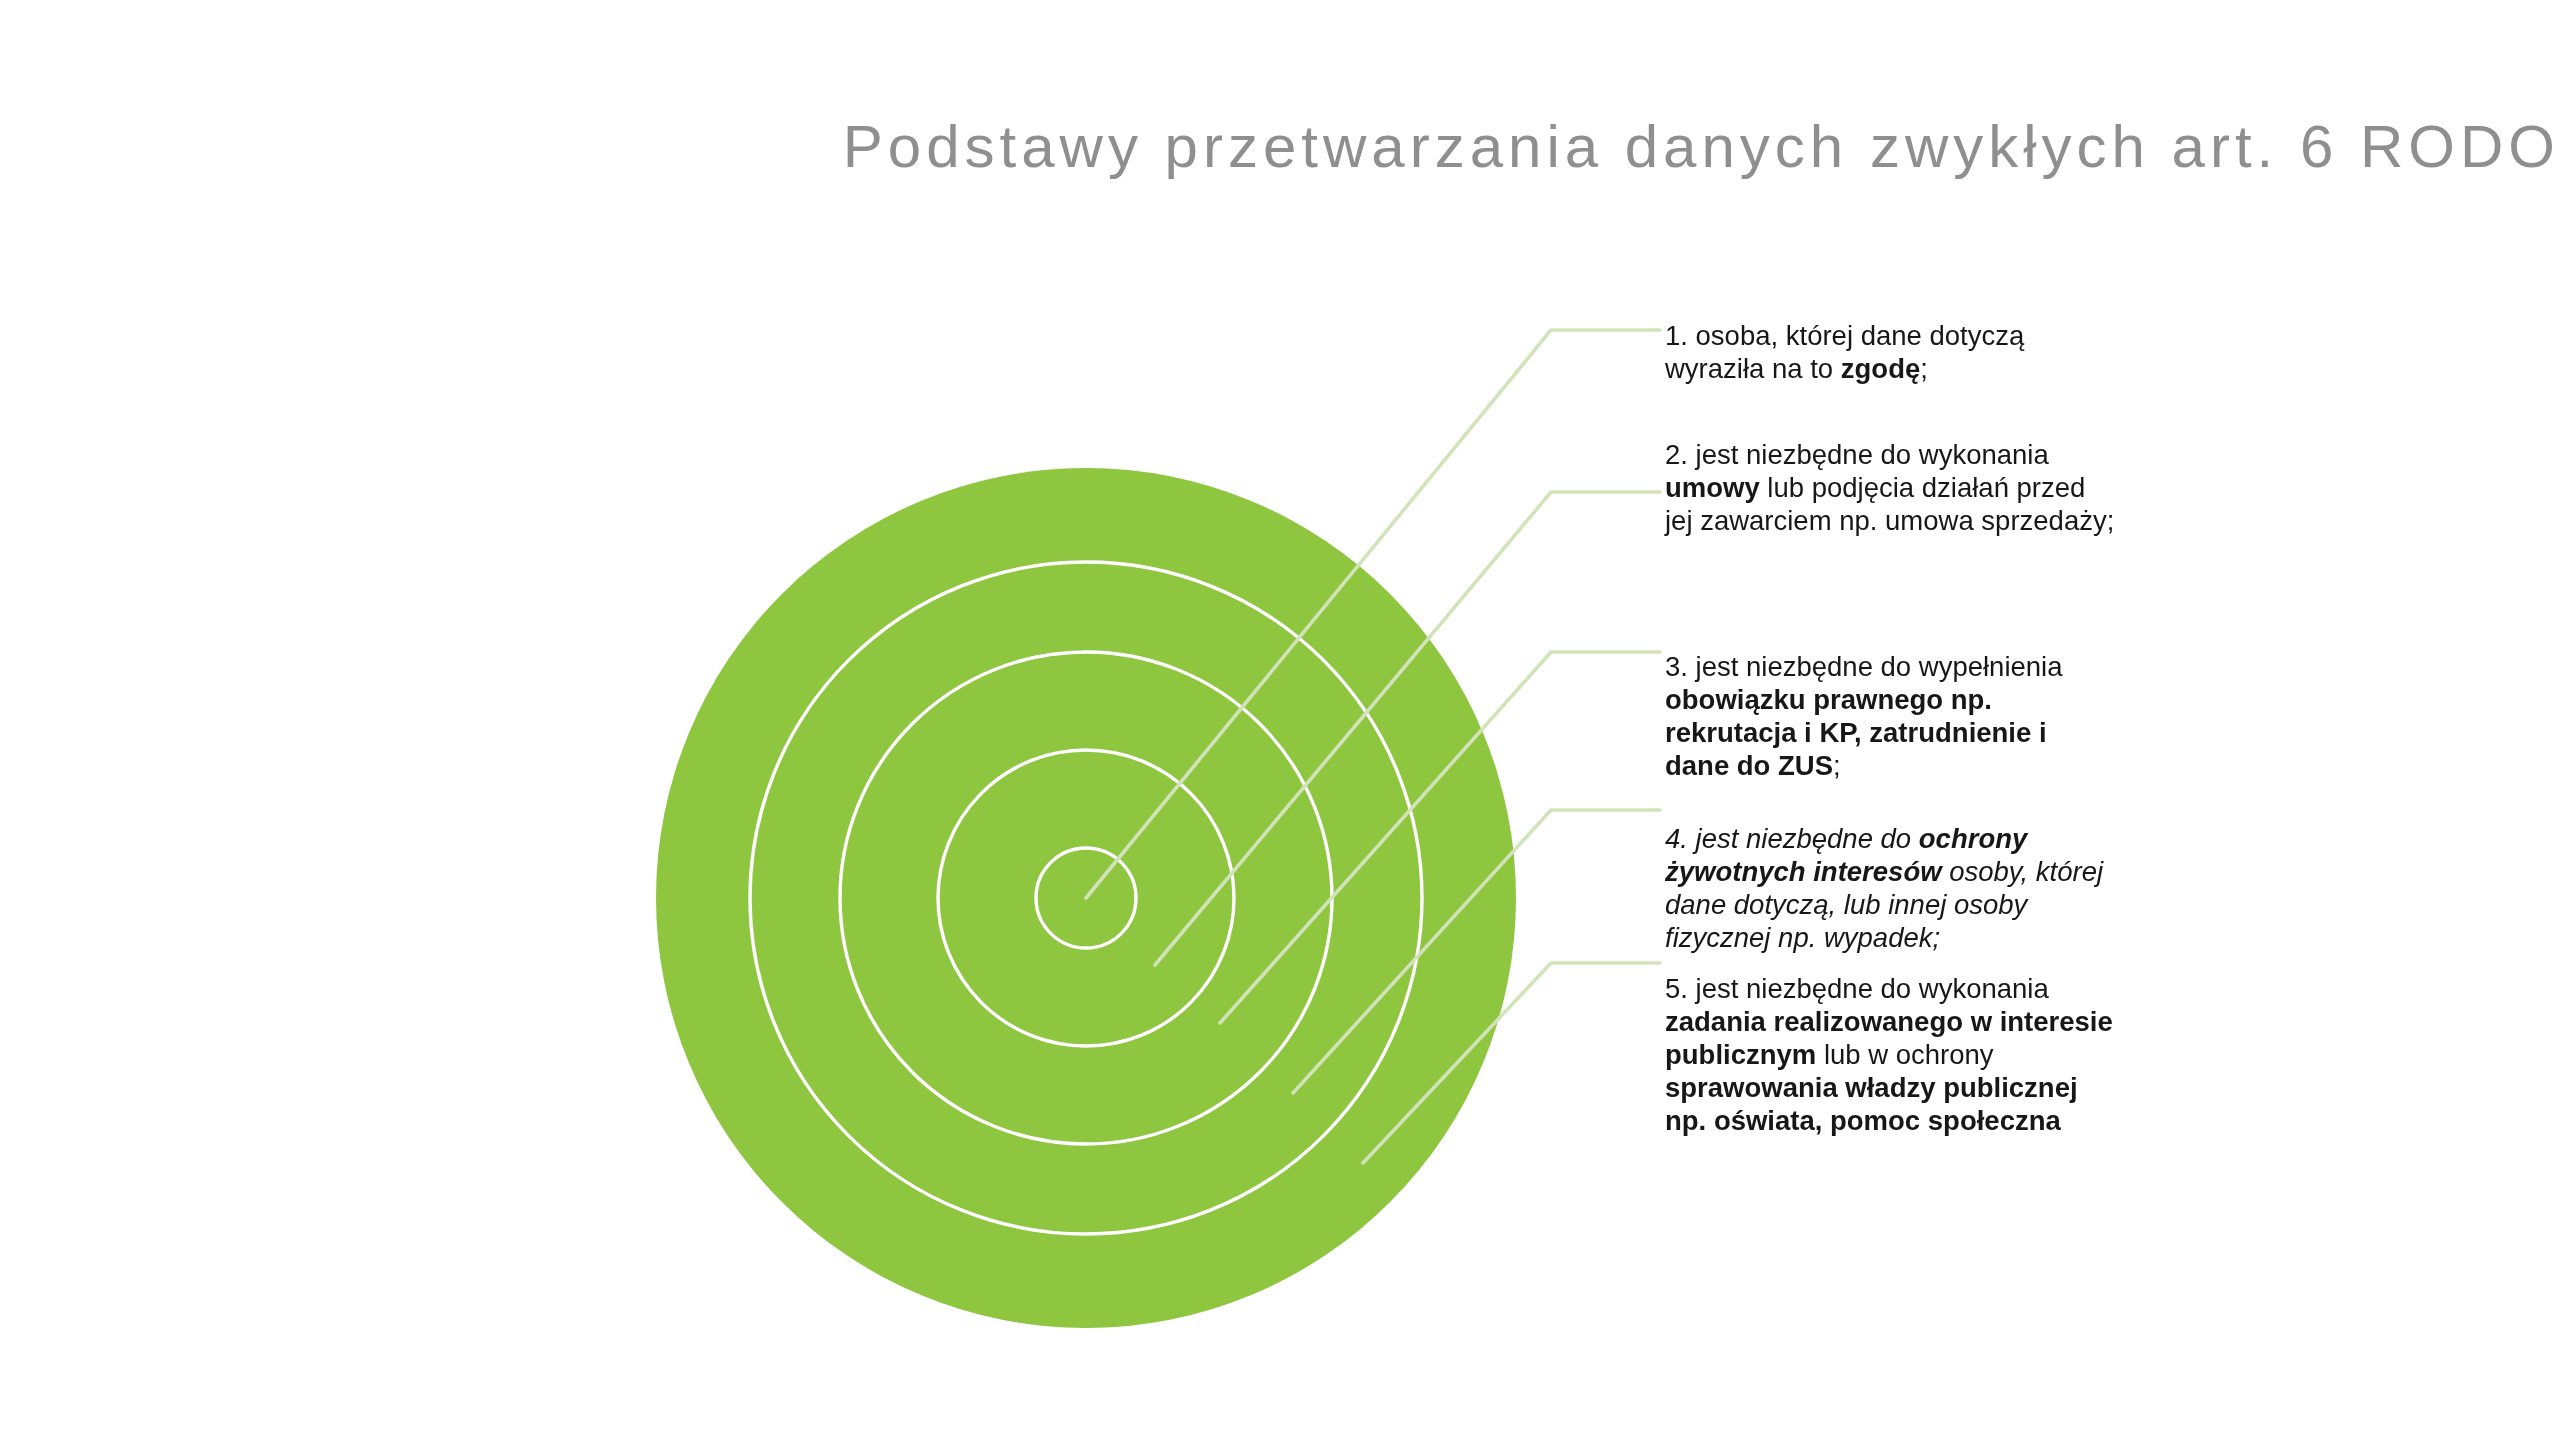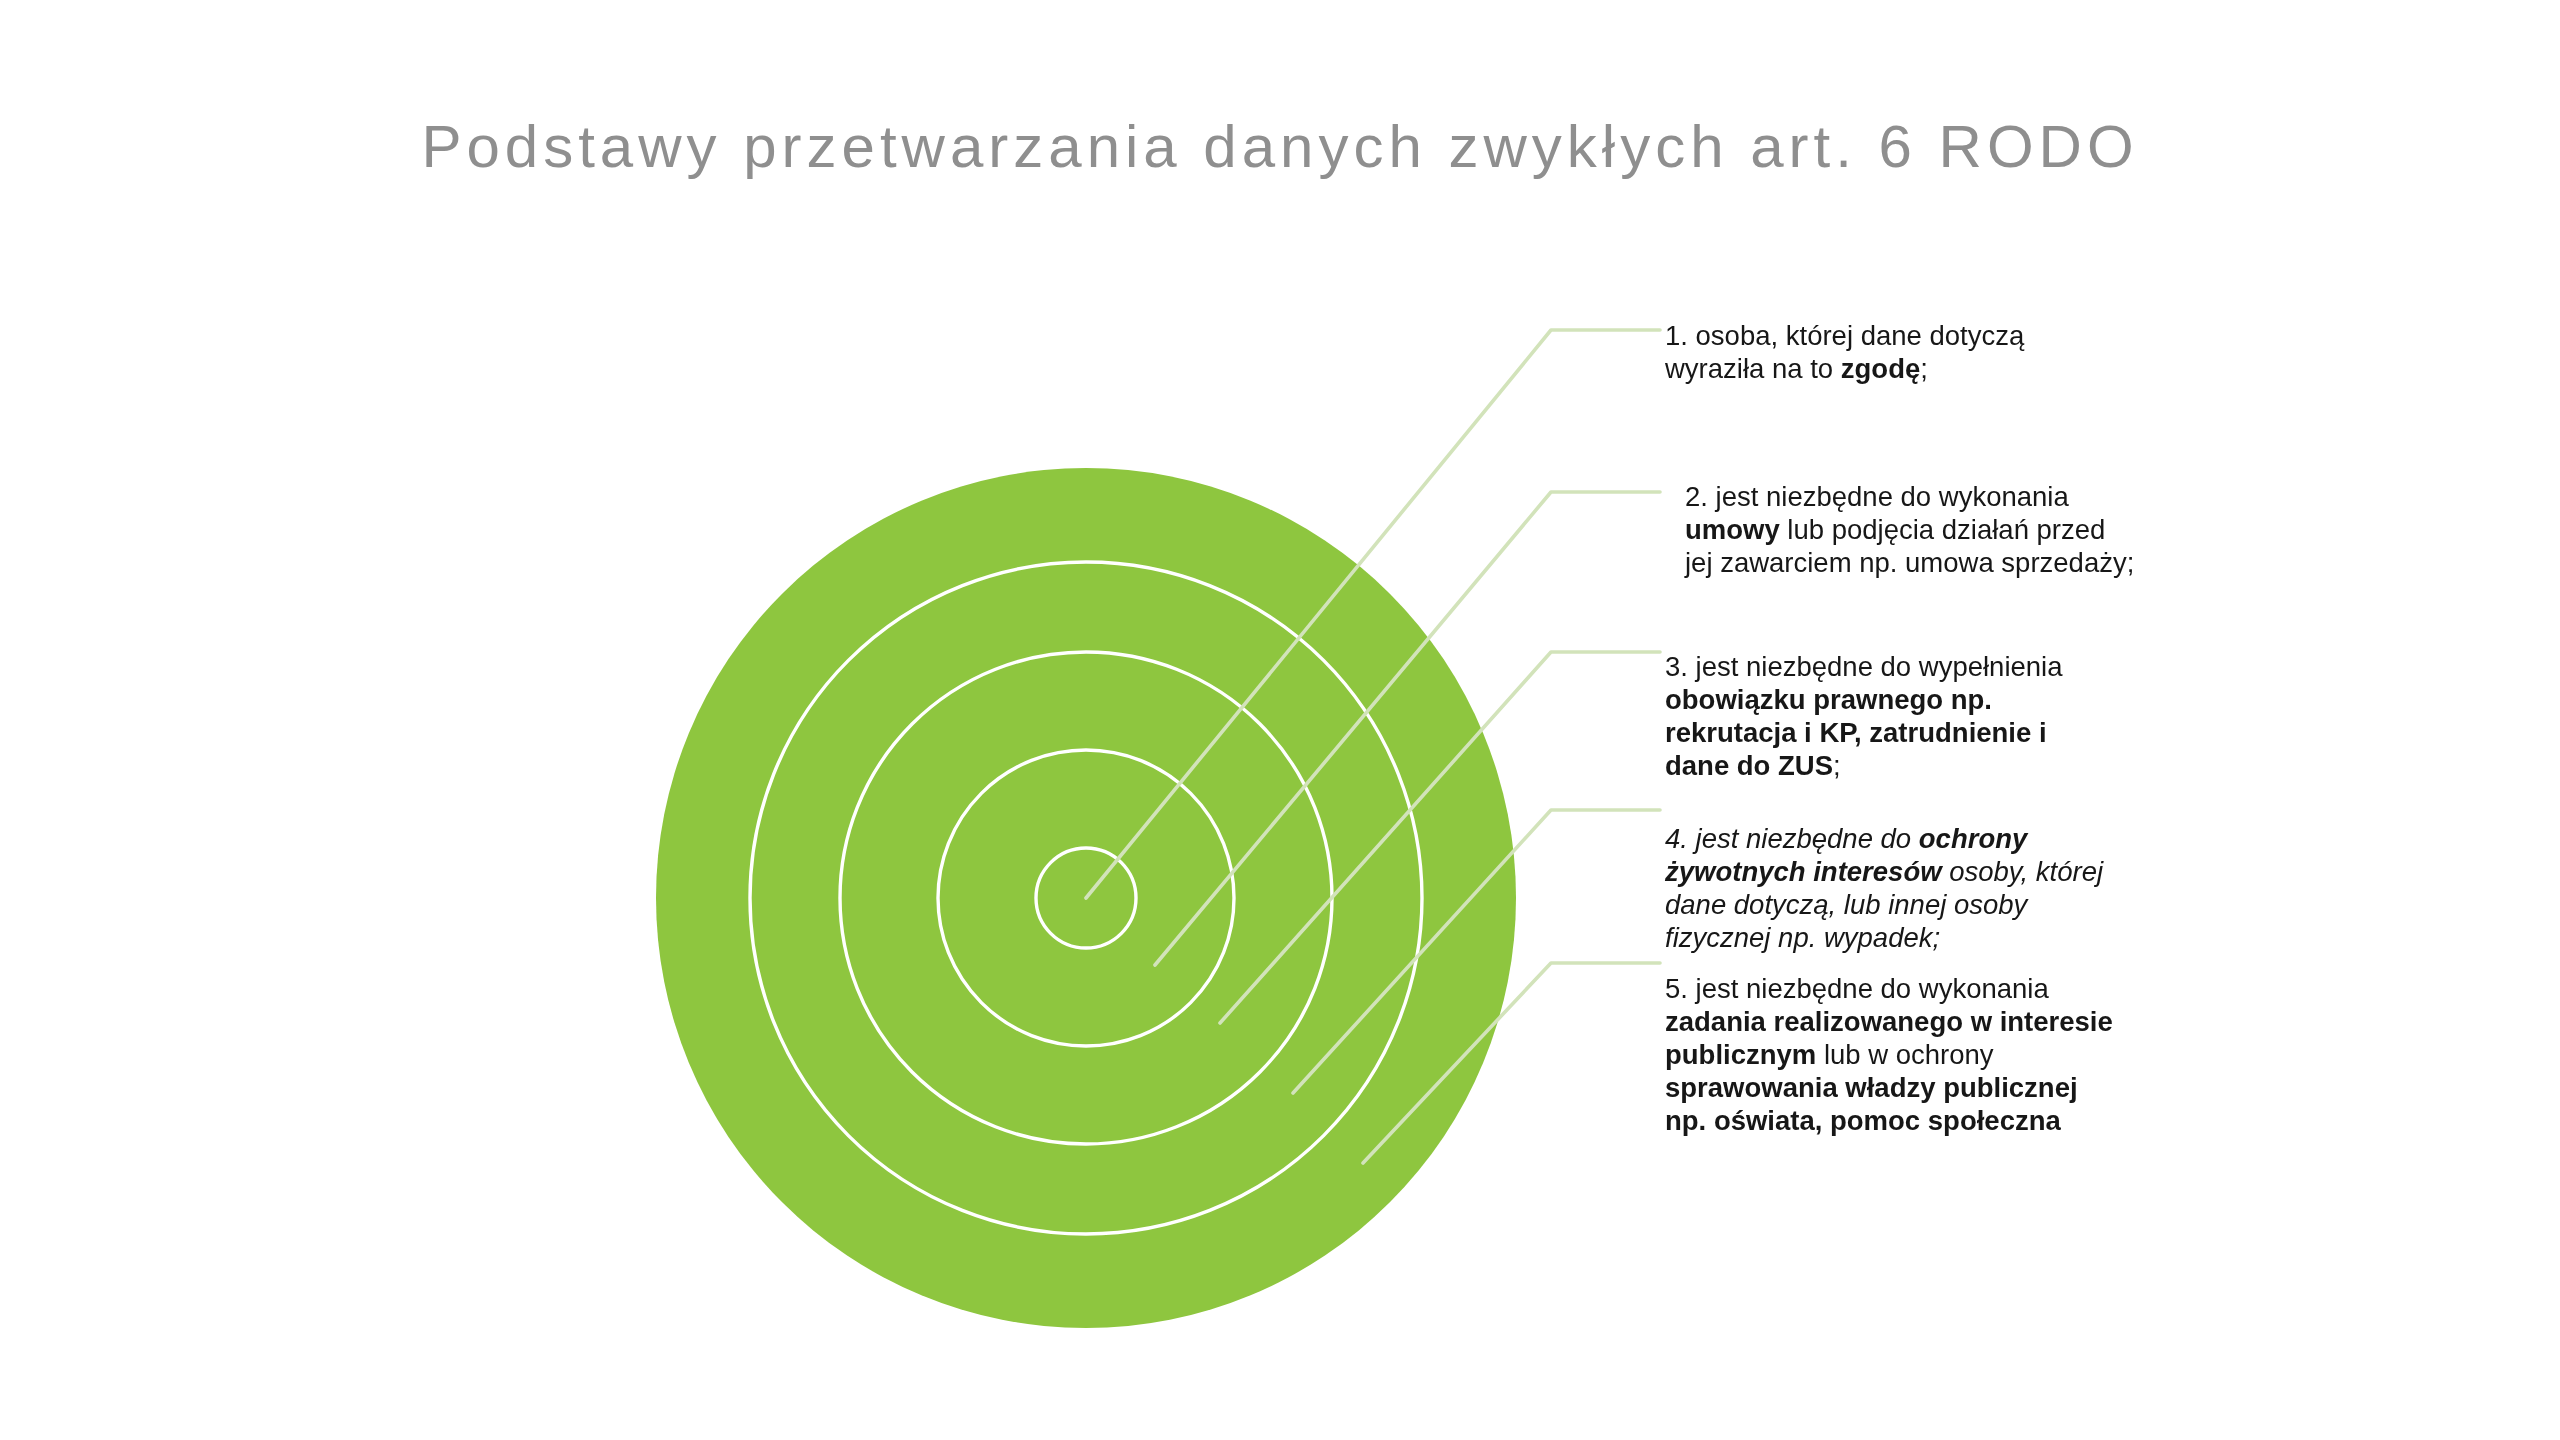--- a/index.html
+++ b/index.html
@@ -15,21 +15,21 @@
     position: relative;
     width: 2560px;
     height: 1440px;
     background: #ffffff;
   }
   .title {
     position: absolute;
     top: 112px;
     left: 0;
     right: 0;
-    text-align: center;
+    text-align: right;
     font-size: 60px;
     font-weight: 400;
     letter-spacing: 5px;
     color: #8f8f8f;
     white-space: nowrap;
   }
   .diagram {
     position: absolute;
     top: 0;
     left: 0;
@@ -39,21 +39,21 @@
   .annotations .item {
     position: absolute;
     left: 1665px;
     width: 452px;
     font-size: 27.5px;
     line-height: 33px;
     color: #171717;
   }
   .item .b { font-weight: bold; }
   .item1 { top: 319px; }
-  .item2 { top: 480px; margin-left: 20px; }
+  .item2 { top: 438px; }
   .item3 { top: 650px; }
   .item4 { top: 822px; font-style: italic; }
   .item5 { top: 972px; }
 </style>
 </head>
 <body>
 
 <div class="slide">
 
   <div class="title">Podstawy przetwarzania danych zwykłych art. 6 RODO</div>

